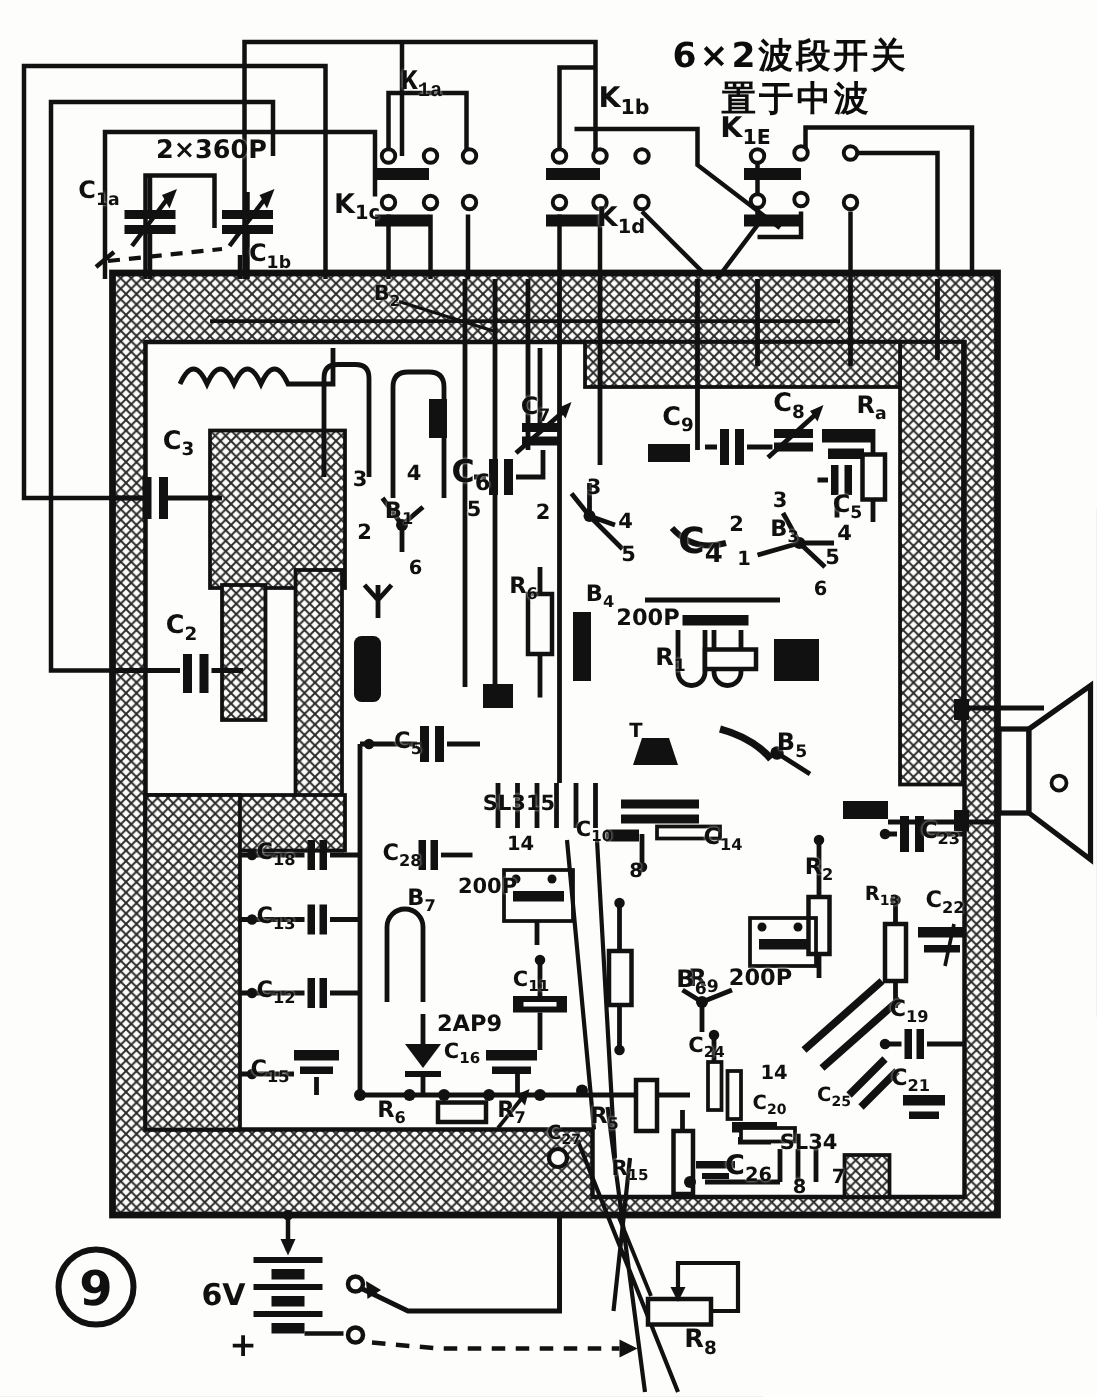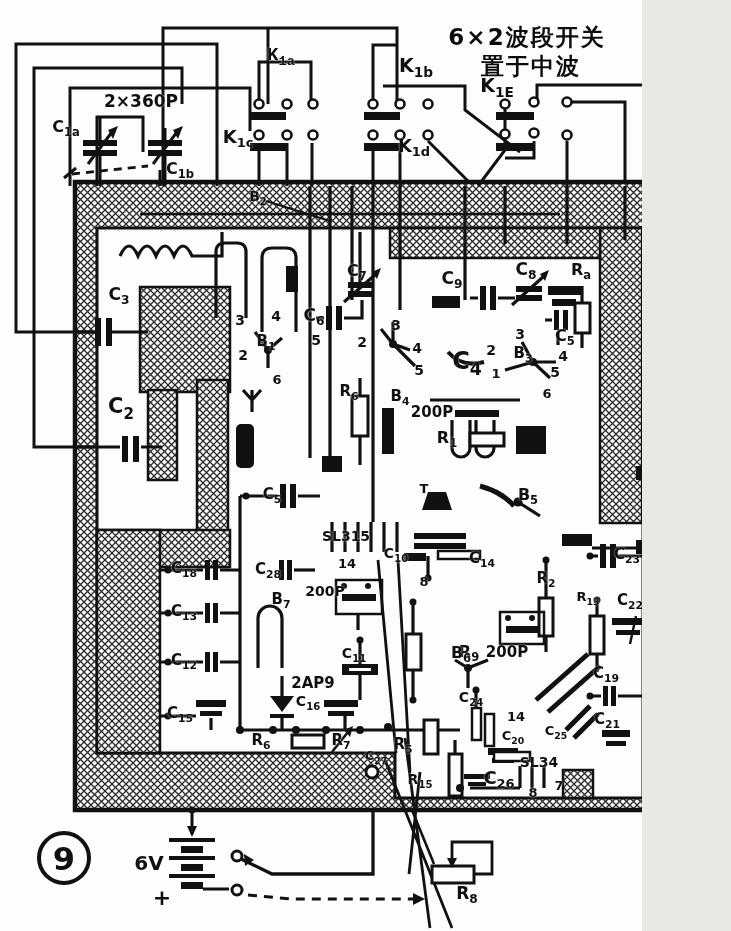--- a/index.html
+++ b/index.html
@@ -1,16 +1,16 @@
 <!DOCTYPE html>
 <html><head>
 <meta charset="utf-8">
 <style>
   html,body{margin:0;padding:0;background:#e8e8e4;}
-  .page{position:relative;width:642px;height:931px;background:#fdfdfb;overflow:hidden;
+  .page{position:relative;width:731px;height:931px;background:#fdfdfb;overflow:hidden;
         font-family:"DejaVu Sans",sans-serif;}
   .page svg{position:absolute;left:0;top:0;}
   #labels{position:absolute;left:0;top:0;width:731px;height:931px;pointer-events:none;}
   .lbl{position:absolute;transform:translate(-50%,-50%);color:#101010;font-weight:700;
        white-space:nowrap;line-height:1;text-shadow:0 0 2px rgba(253,253,251,.9);}
   .lbl sub{font-size:.72em;font-weight:700;}
   .title-cn{position:absolute;transform:translate(-50%,-50%);color:#0c0c0c;font-weight:700;
        font-size:23px;letter-spacing:2px;white-space:nowrap;
        font-family:"DejaVu Sans",sans-serif;}
 </style>
@@ -340,28 +340,28 @@
       <div class="lbl" style="left: 281px; top: 57px; font-size: 19px; font-family: Liberation Mono, monospace;">K<sub>1a</sub></div>
       <div class="lbl" style="left: 416px; top: 68px; font-size: 19px; text-align: right;">K<sub>1b</sub></div>
       <div class="lbl" style="left: 238px; top: 139px; font-size: 18px;">K<sub>1c</sub></div>
       <div class="lbl" style="left: 414px; top: 148px; font-size: 18px;">K<sub>1d</sub></div>
       <div class="lbl" style="left: 497px; top: 88px; font-size: 19px;">K<sub>1E</sub></div>
       <div class="lbl" style="left: 141px; top: 101px; font-size: 17px;">2×360P</div>
       <div class="lbl" style="left: 66px; top: 129px; font-size: 16px;">C<sub>1a</sub></div>
       <div class="lbl" style="left: 180px; top: 171px; font-size: 16px;">C<sub>1b</sub></div>
       <div class="lbl" style="left: 258px; top: 198px; font-size: 14px;">B<sub>2</sub></div>
       <div class="lbl" style="left: 119px; top: 296px; font-size: 17px;">C<sub>3</sub></div>
-      <div class="lbl" style="left: 121px; top: 409px; font-size: 21px;">C<sub>2</sub></div>
+      <div class="lbl" style="left: 121px; top: 419px; font-size: 17px;">C<sub>2</sub></div>
       <div class="lbl" style="left: 240px; top: 320px; font-size: 14px;">3</div>
       <div class="lbl" style="left: 276px; top: 316px; font-size: 14px;">4</div>
       <div class="lbl" style="left: 243px; top: 355px; font-size: 14px;">2</div>
       <div class="lbl" style="left: 266px; top: 343px; font-size: 15px;">B<sub>1</sub></div>
       <div class="lbl" style="left: 316px; top: 340px; font-size: 14px;">5</div>
       <div class="lbl" style="left: 277px; top: 379px; font-size: 13px;">6</div>
-      <div class="lbl" style="left: 314px; top: 317px; font-size: 17px;">C<sub>6</sub></div>
+      <div class="lbl" style="left: 314px; top: 317px; font-size: 21px;">C<sub>6</sub></div>
       <div class="lbl" style="left: 357px; top: 273px; font-size: 16px;">C<sub>7</sub></div>
       <div class="lbl" style="left: 452px; top: 280px; font-size: 17px;">C<sub>9</sub></div>
       <div class="lbl" style="left: 526px; top: 271px; font-size: 17px;">C<sub>8</sub></div>
       <div class="lbl" style="left: 581px; top: 272px; font-size: 16px;">R<sub>a</sub></div>
       <div class="lbl" style="left: 396px; top: 325px; font-size: 14px;">3</div>
       <div class="lbl" style="left: 362px; top: 342px; font-size: 14px;">2</div>
       <div class="lbl" style="left: 417px; top: 348px; font-size: 14px;">4</div>
       <div class="lbl" style="left: 419px; top: 370px; font-size: 14px;">5</div>
       <div class="lbl" style="left: 467px; top: 364px; font-size: 24px;">C<sub>4</sub></div>
       <div class="lbl" style="left: 523px; top: 355px; font-size: 15px;">B<sub>3</sub></div>

